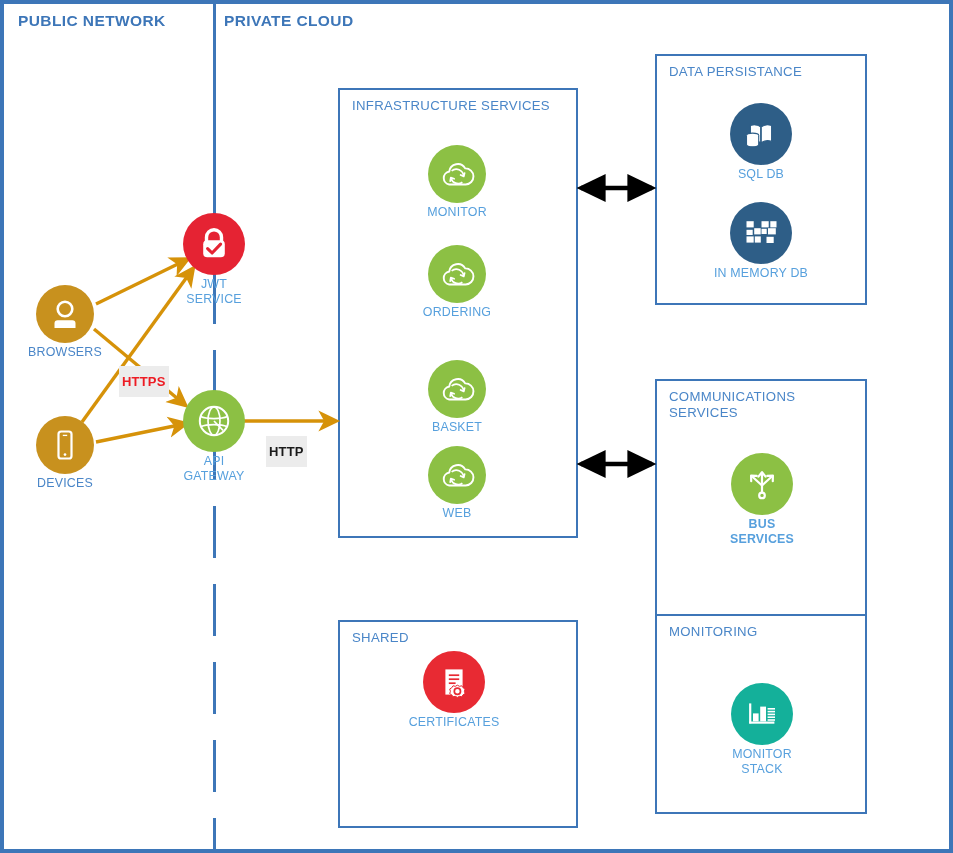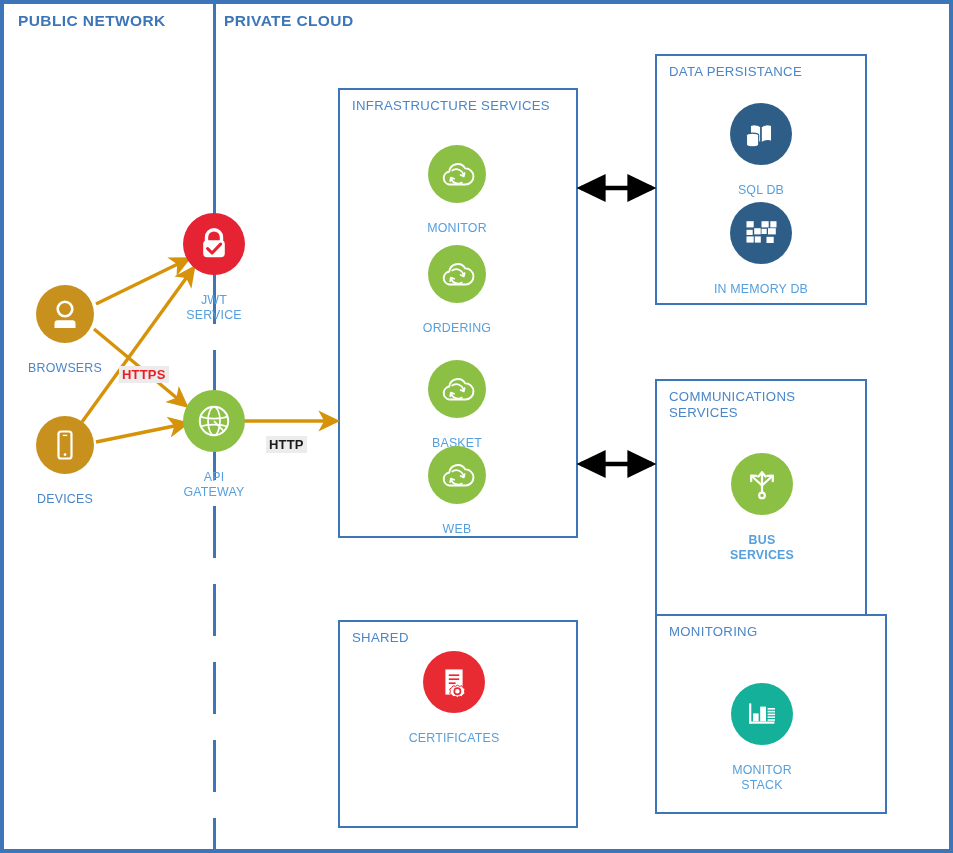--- a/index.html
+++ b/index.html
@@ -61,39 +61,39 @@
     text-align:center;
     transform:translateX(-50%);
   }
   .node .disc{
     width:58px;height:58px;border-radius:50%;
     margin:0 auto;
     display:flex;align-items:center;justify-content:center;
   }
   .node.big .disc{width:62px;height:62px;}
   .node .caption{
-    margin-top:18px;
+    margin-top:2px;
     color:#57a0dd;
     font-size:12.4px;
     line-height:14.5px;
     letter-spacing:.2px;
     white-space:pre-line;
   }
   .node .caption.gray{color:#4a86c8;}
   svg{display:block;overflow:visible;}
 
   
   #wires{position:absolute;left:0;top:0;width:953px;height:853px;pointer-events:none;}
 
   
   .proto{
     position:absolute;
     font-size:13px;
     font-weight:bold;
-    padding:1px 3px;
+    padding:8px 3px;
     background:#ececec;
     letter-spacing:.2px;
     white-space:nowrap;
   }
   #proto-https{color:#ed1c24;left:115px;top:362px;}
   #proto-http{color:#1a1a1a;left:262px;top:432px;}
 </style>
 </head>
 <body>
 
@@ -115,21 +115,21 @@
 
   <div class="group-box" style="left:651px;top:50px;width:212px;height:251px;">
     <div class="group-label">DATA PERSISTANCE</div>
   </div>
 
   <div class="group-box" style="left:651px;top:375px;width:212px;height:253px;">
     <div class="group-label">COMMUNICATIONS
 SERVICES</div>
   </div>
 
-  <div class="group-box" style="left:651px;top:610px;width:232px;height:200px;">
+  <div class="group-box" style="left:651px;top:610px;width:212px;height:200px;">
     <div class="group-label">MONITORING</div>
   </div>
 
   <svg id="wires" viewBox="0 0 953 853">
     <defs>
       <marker id="gold-head" markerWidth="7" markerHeight="7" refX="4.6" refY="3.5" orient="auto">
         <path d="M0,0.4 L6.4,3.5 L0,6.6 L1.7,3.5 Z" fill="#d69209"></path>
       </marker>
       <marker id="blk-head" markerWidth="7" markerHeight="7" refX="5.6" refY="3.5" orient="auto">
         <path d="M0,0.3 L6.6,3.5 L0,6.7 Z" fill="#000000"></path>

